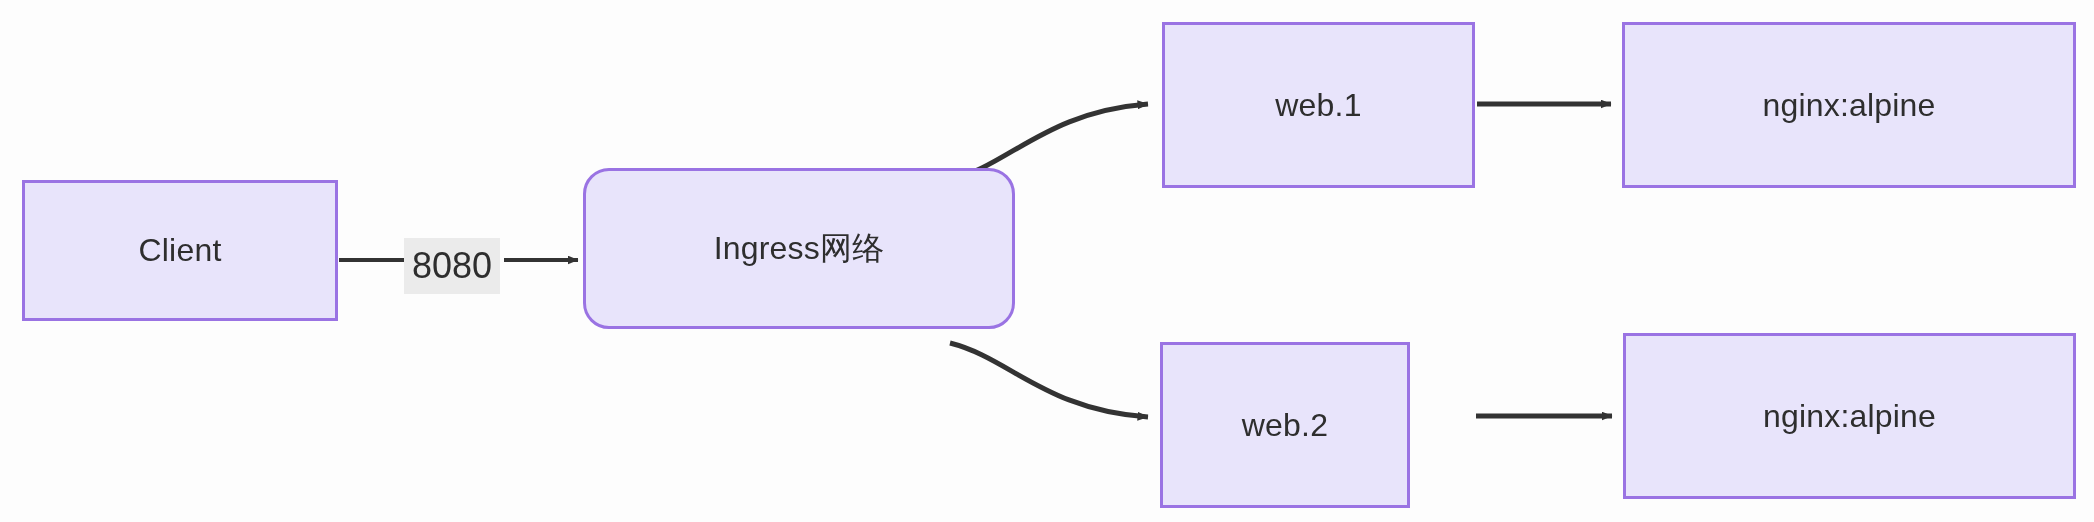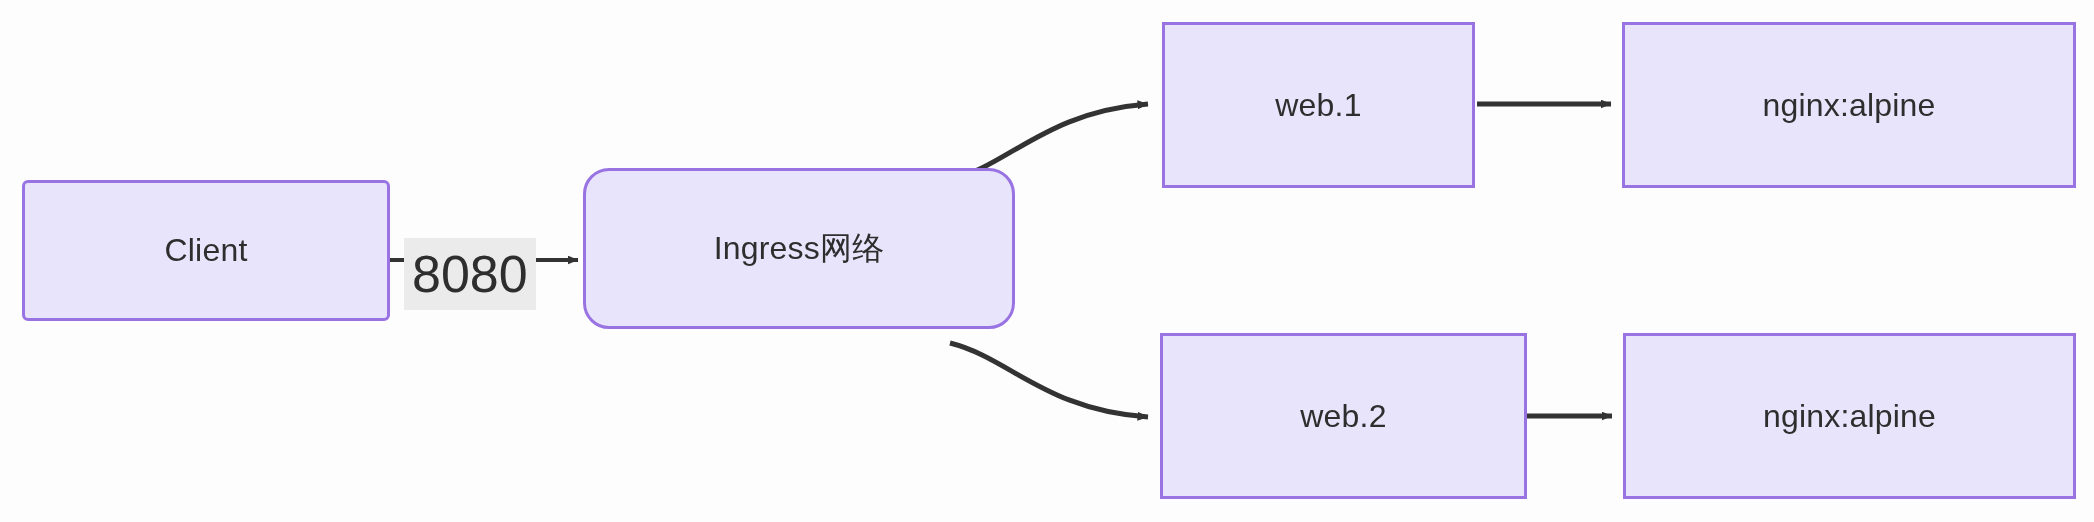--- a/index.html
+++ b/index.html
@@ -38,32 +38,32 @@
     font-size: 32px;
     line-height: 1.2;
     letter-spacing: 0.2px;
     white-space: nowrap;
   }
   .node-label {
     display: block;
     text-align: center;
   }
   
-  #node-client      { left: 22px;   top: 180px; width: 368px; height: 141px; border-radius: 6px; }
+  #node-client      { left: 22px;   top: 180px; width: 316px; height: 141px; }
   #node-ingress     { left: 583px;  top: 168px; width: 432px; height: 161px; border-radius: 26px; }
   #node-web1        { left: 1162px; top: 22px;  width: 313px; height: 166px; }
   #node-nginx1      { left: 1622px; top: 22px;  width: 454px; height: 166px; }
-  #node-web2        { left: 1160px; top: 333px; width: 367px; height: 166px; }
+  #node-web2        { left: 1160px; top: 342px; width: 250px; height: 166px; }
   #node-nginx2      { left: 1623px; top: 333px; width: 453px; height: 166px; }
 
   .edge-label {
     position: absolute;
     background: #ebebeb;
     color: #2e2e2e;
-    font-size: 52px;
+    font-size: 36px;
     line-height: 1;
     padding: 10px 8px;
     white-space: nowrap;
     box-sizing: border-box;
   }
   #edge-label-8080 {
     left: 404px;
     top: 238px;
     text-align: center;
   }

